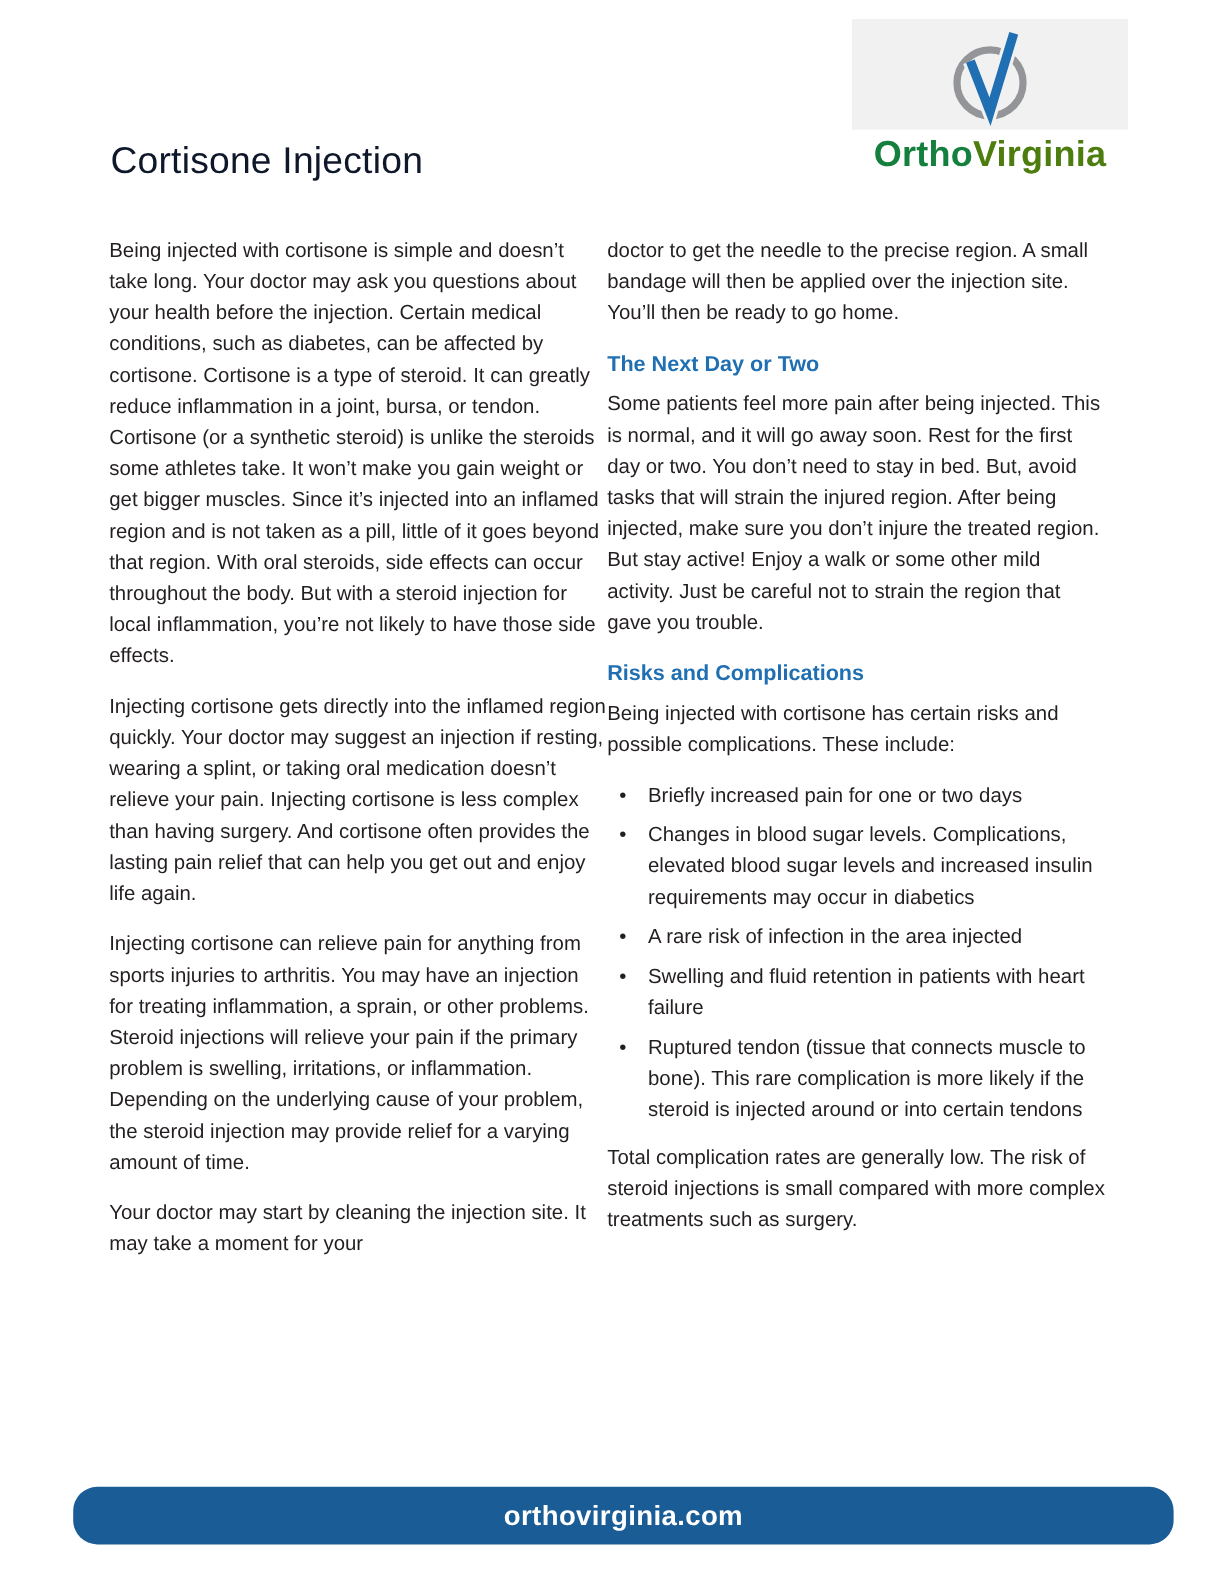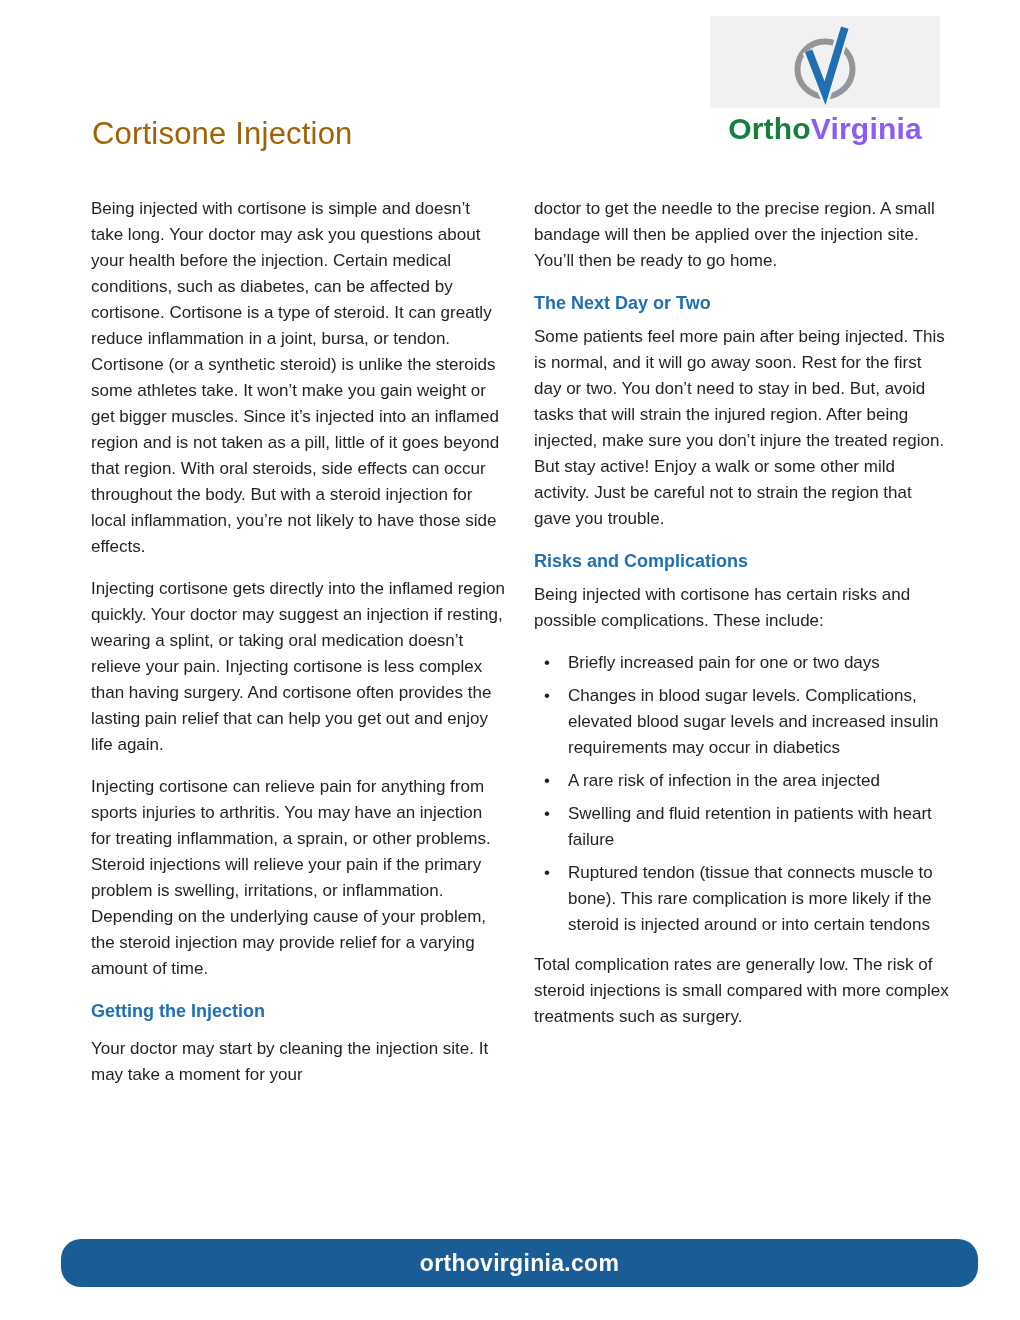--- a/index.html
+++ b/index.html
@@ -3,29 +3,29 @@
 <meta charset="utf-8">
 <style>
   * { margin:0; padding:0; box-sizing:border-box; }
   html, body { background:#ffffff; }
   .page {
     width:1020px; height:1320px; position:relative; background:#ffffff;
     font-family:"Liberation Sans", sans-serif; color:#231f20; overflow:hidden;
   }
   .title {
     position:absolute; left:92px; top:116px;
-    font-size:31px; font-weight:400; color:#a16207; letter-spacing:0.2px;
+    font-size:31px; font-weight:400; color:#0f172a; letter-spacing:0.2px;
   }
   .logo { position:absolute; left:710px; top:16px; width:230px; text-align:center; }
   .logo-mark-bg { background:#f1f1f2; padding:4px 0 2px; }
   .logo svg { display:block; margin:0 auto; }
   .logo-text { font-size:30px; font-weight:700; margin-top:4px; letter-spacing:0.2px; }
   .logo-gray { color:#15803d; }
-  .logo-blue { color:#8b5cf6; }
-  .columns { position:absolute; top:196px; left:91px; width:858px; display:flex; gap:28px; }
+  .logo-blue { color:#4d7c0f; }
+  .columns { position:absolute; top:196px; left:91px; width:858px; display:flex; }
   .col { width:415px; font-size:17px; line-height:26px; }
   .col p { margin-bottom:16px; }
   h2.section { font-size:18px; font-weight:700; color:#1f6fb2; margin:6px 0 8px; }
   p.tight { margin-bottom:6px;margin-top:12px; }
   .bullets { margin-bottom:14px; }
   .bullet-row { display:flex; margin-bottom:7px; }
   .bullet-marker { width:34px; padding-left:10px; flex:none; }
   .bullet-text { flex:1; }
   .footer-bar {
     position:absolute; left:61px; top:1239px; width:917px; height:48px;
@@ -52,21 +52,20 @@
       <span class="logo-gray">Ortho</span><span class="logo-blue">Virginia</span>
     </div>
   </div>
 
   <div class="columns">
 
     <div class="col">
       <p>Being injected with cortisone is simple and doesn’t take long. Your doctor may ask you questions about your health before the injection. Certain medical conditions, such as diabetes, can be affected by cortisone. Cortisone is a type of steroid. It can greatly reduce inflammation in a joint, bursa, or tendon. Cortisone (or a synthetic steroid) is unlike the steroids some athletes take. It won’t make you gain weight or get bigger muscles.  Since it’s injected into an inflamed region and is not taken as a pill, little of it goes beyond that region.  With oral steroids, side effects can occur throughout the body.  But with a steroid injection for local inflammation, you’re not likely to have those side effects.</p>
       <p>Injecting cortisone gets directly into the inflamed region quickly. Your doctor may suggest an injection if resting, wearing a splint, or taking oral medication doesn’t relieve your pain.  Injecting cortisone is less complex than having surgery.  And cortisone often provides the lasting pain relief that can help you get out and enjoy life again.</p>
       <p>Injecting cortisone can relieve pain for anything from sports injuries to arthritis. You may have an injection for treating inflammation, a sprain, or other problems.  Steroid injections will relieve your pain if the primary problem is swelling, irritations, or inflammation. Depending on the underlying cause of your problem, the steroid injection may provide relief for a varying amount of time.</p>
-      <h2 class="section">Getting the Injection</h2>
       <p class="tight">Your doctor may start by cleaning the injection site. It may take a moment for your</p>
     </div>
 
     <div class="col">
       <p>doctor to get the needle to the precise region.  A small bandage will then be applied over the injection site.  You’ll then be ready to go home.</p>
       <h2 class="section">The Next Day or Two</h2>
       <p>Some patients feel more pain after being injected.  This is normal, and it will go away soon.  Rest for the first day or two.  You don’t need to stay in bed.  But, avoid tasks that will strain the injured region.  After being injected, make sure you don’t injure the treated region.  But stay active! Enjoy a walk or some other mild activity.  Just be careful not to strain the region that gave you trouble.</p>
       <h2 class="section">Risks and Complications</h2>
       <p>Being injected with cortisone has certain risks and possible complications.  These include:</p>
 

